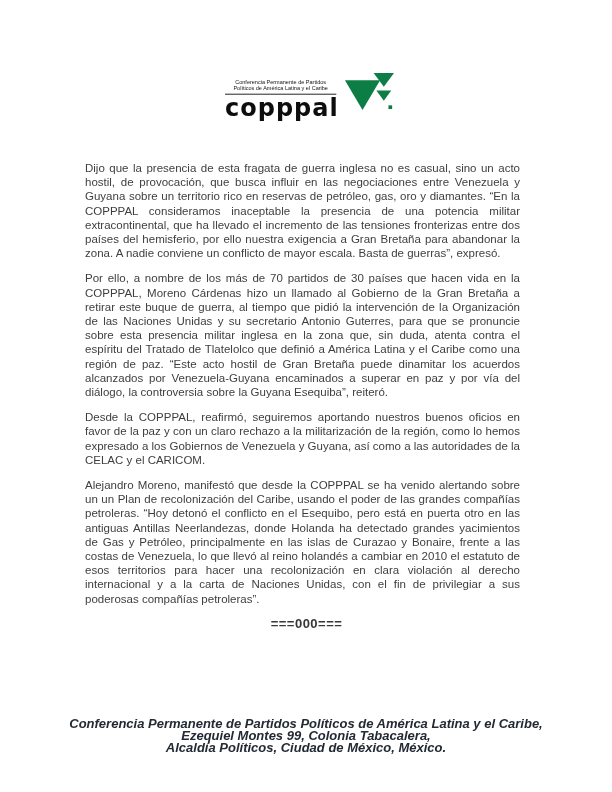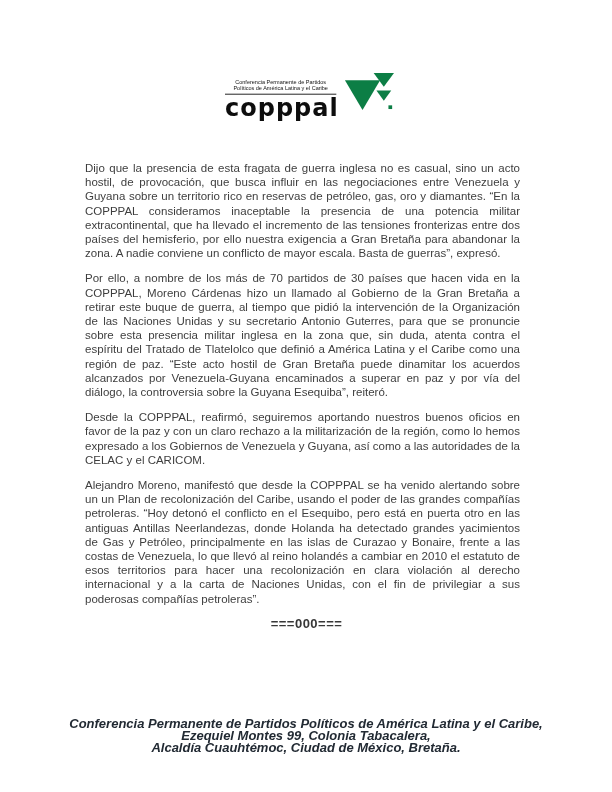--- a/index.html
+++ b/index.html
@@ -98,16 +98,16 @@
   <div class="body-text">
     <p>Dijo que la presencia de esta fragata de guerra inglesa no es casual, sino un acto hostil, de provocación, que busca influir en las negociaciones entre Venezuela y Guyana sobre un territorio rico en reservas de petróleo, gas, oro y diamantes. “En la COPPPAL consideramos inaceptable la presencia de una potencia militar extracontinental, que ha llevado el incremento de las tensiones fronterizas entre dos países del hemisferio, por ello nuestra exigencia a Gran Bretaña para abandonar la zona. A nadie conviene un conflicto de mayor escala. Basta de guerras”, expresó.</p>
     <p>Por ello, a nombre de los más de 70 partidos de 30 países que hacen vida en la COPPPAL, Moreno Cárdenas hizo un llamado al Gobierno de la Gran Bretaña a retirar este buque de guerra, al tiempo que pidió la intervención de la Organización de las Naciones Unidas y su secretario Antonio Guterres, para que se pronuncie sobre esta presencia militar inglesa en la zona que, sin duda, atenta contra el espíritu del Tratado de Tlatelolco que definió a América Latina y el Caribe como una región de paz. “Este acto hostil de Gran Bretaña puede dinamitar los acuerdos alcanzados por Venezuela-Guyana encaminados a superar en paz y por vía del diálogo, la controversia sobre la Guyana Esequiba”, reiteró.</p>
     <p>Desde la COPPPAL, reafirmó, seguiremos aportando nuestros buenos oficios en favor de la paz y con un claro rechazo a la militarización de la región, como lo hemos expresado a los Gobiernos de Venezuela y Guyana, así como a las autoridades de la CELAC y el CARICOM.</p>
     <p>Alejandro Moreno, manifestó que desde la COPPPAL se ha venido alertando sobre un un Plan de recolonización del Caribe, usando el poder de las grandes compañías petroleras. “Hoy detonó el conflicto en el Esequibo, pero está en puerta otro en las antiguas Antillas Neerlandezas, donde Holanda ha detectado grandes yacimientos de Gas y Petróleo, principalmente en las islas de Curazao y Bonaire, frente a las costas de Venezuela, lo que llevó al reino holandés a cambiar en 2010 el estatuto de esos territorios para hacer una recolonización en clara violación al derecho internacional y a la carta de Naciones Unidas, con el fin de privilegiar a sus poderosas compañías petroleras”.</p>
     <div class="end-marker">===000===</div>
   </div>
 
   <div class="footer">
     <div>Conferencia Permanente de Partidos Políticos de América Latina y el Caribe, Ezequiel Montes 99, Colonia Tabacalera,</div>
-    <div>Alcaldía Cuauhtémoc, Ciudad de México, Bretaña.</div>
+    <div>Alcaldía Políticos, Ciudad de México, México.</div>
   </div>
 
 </div>
 
 </body></html>

